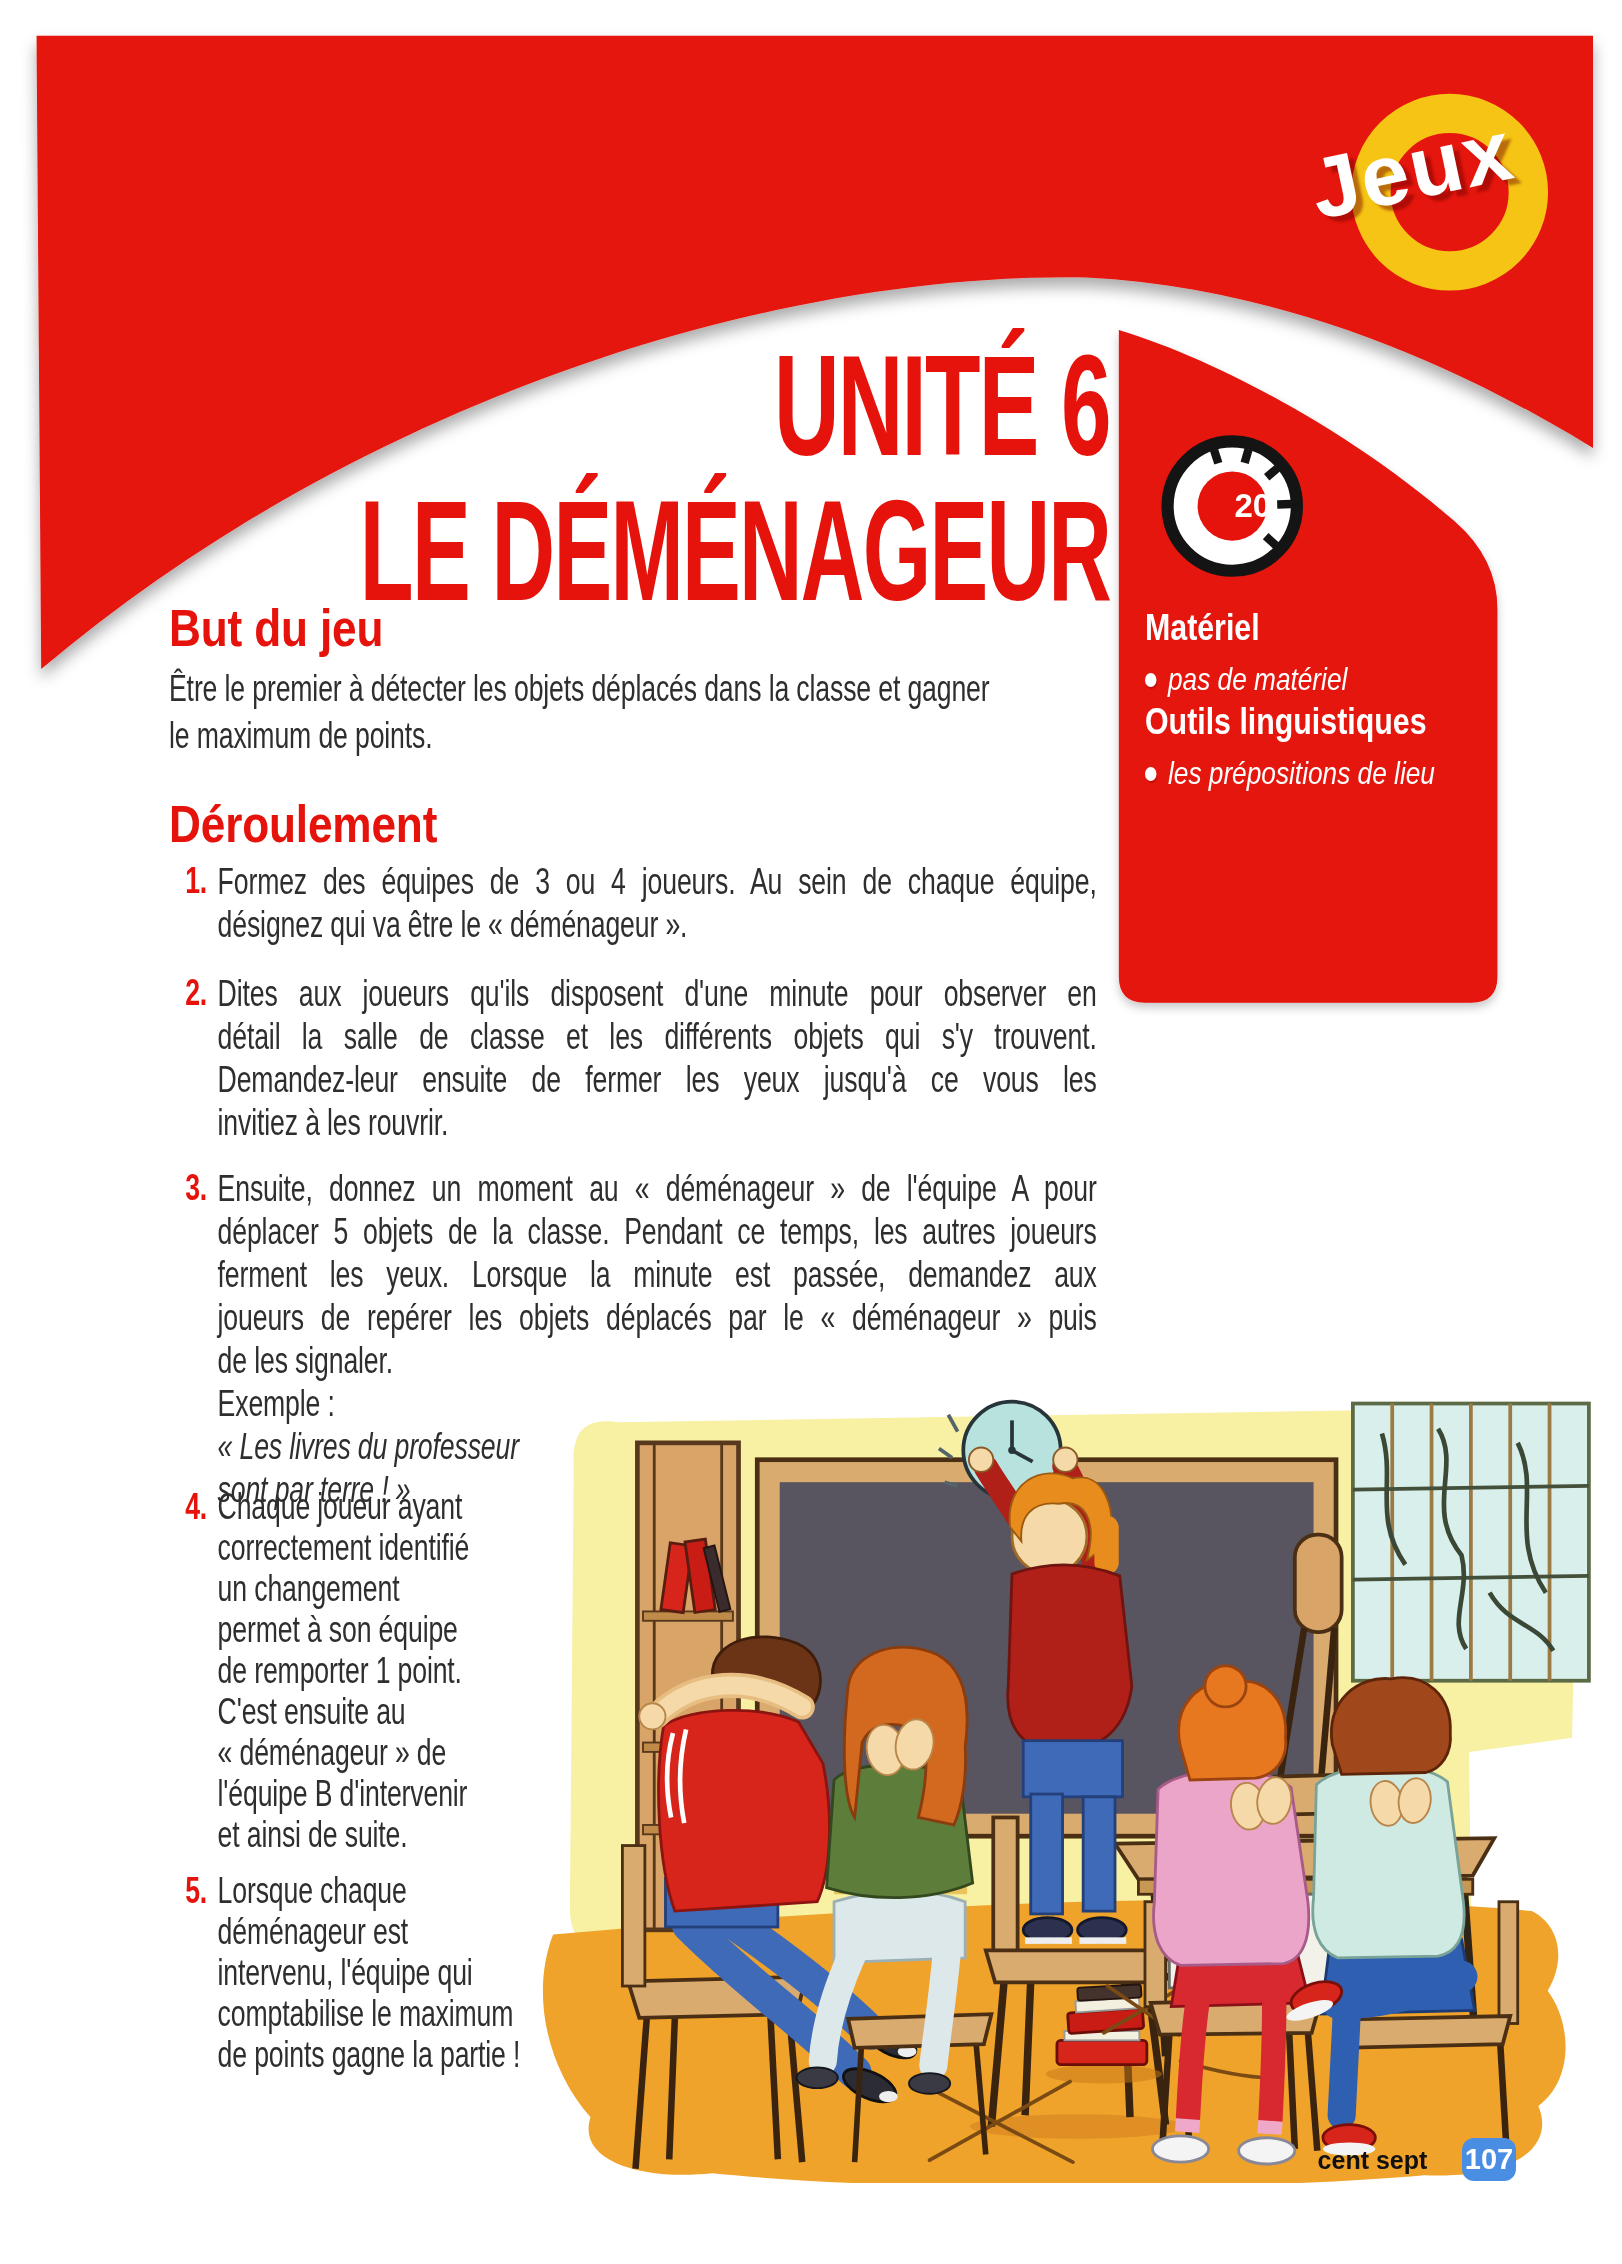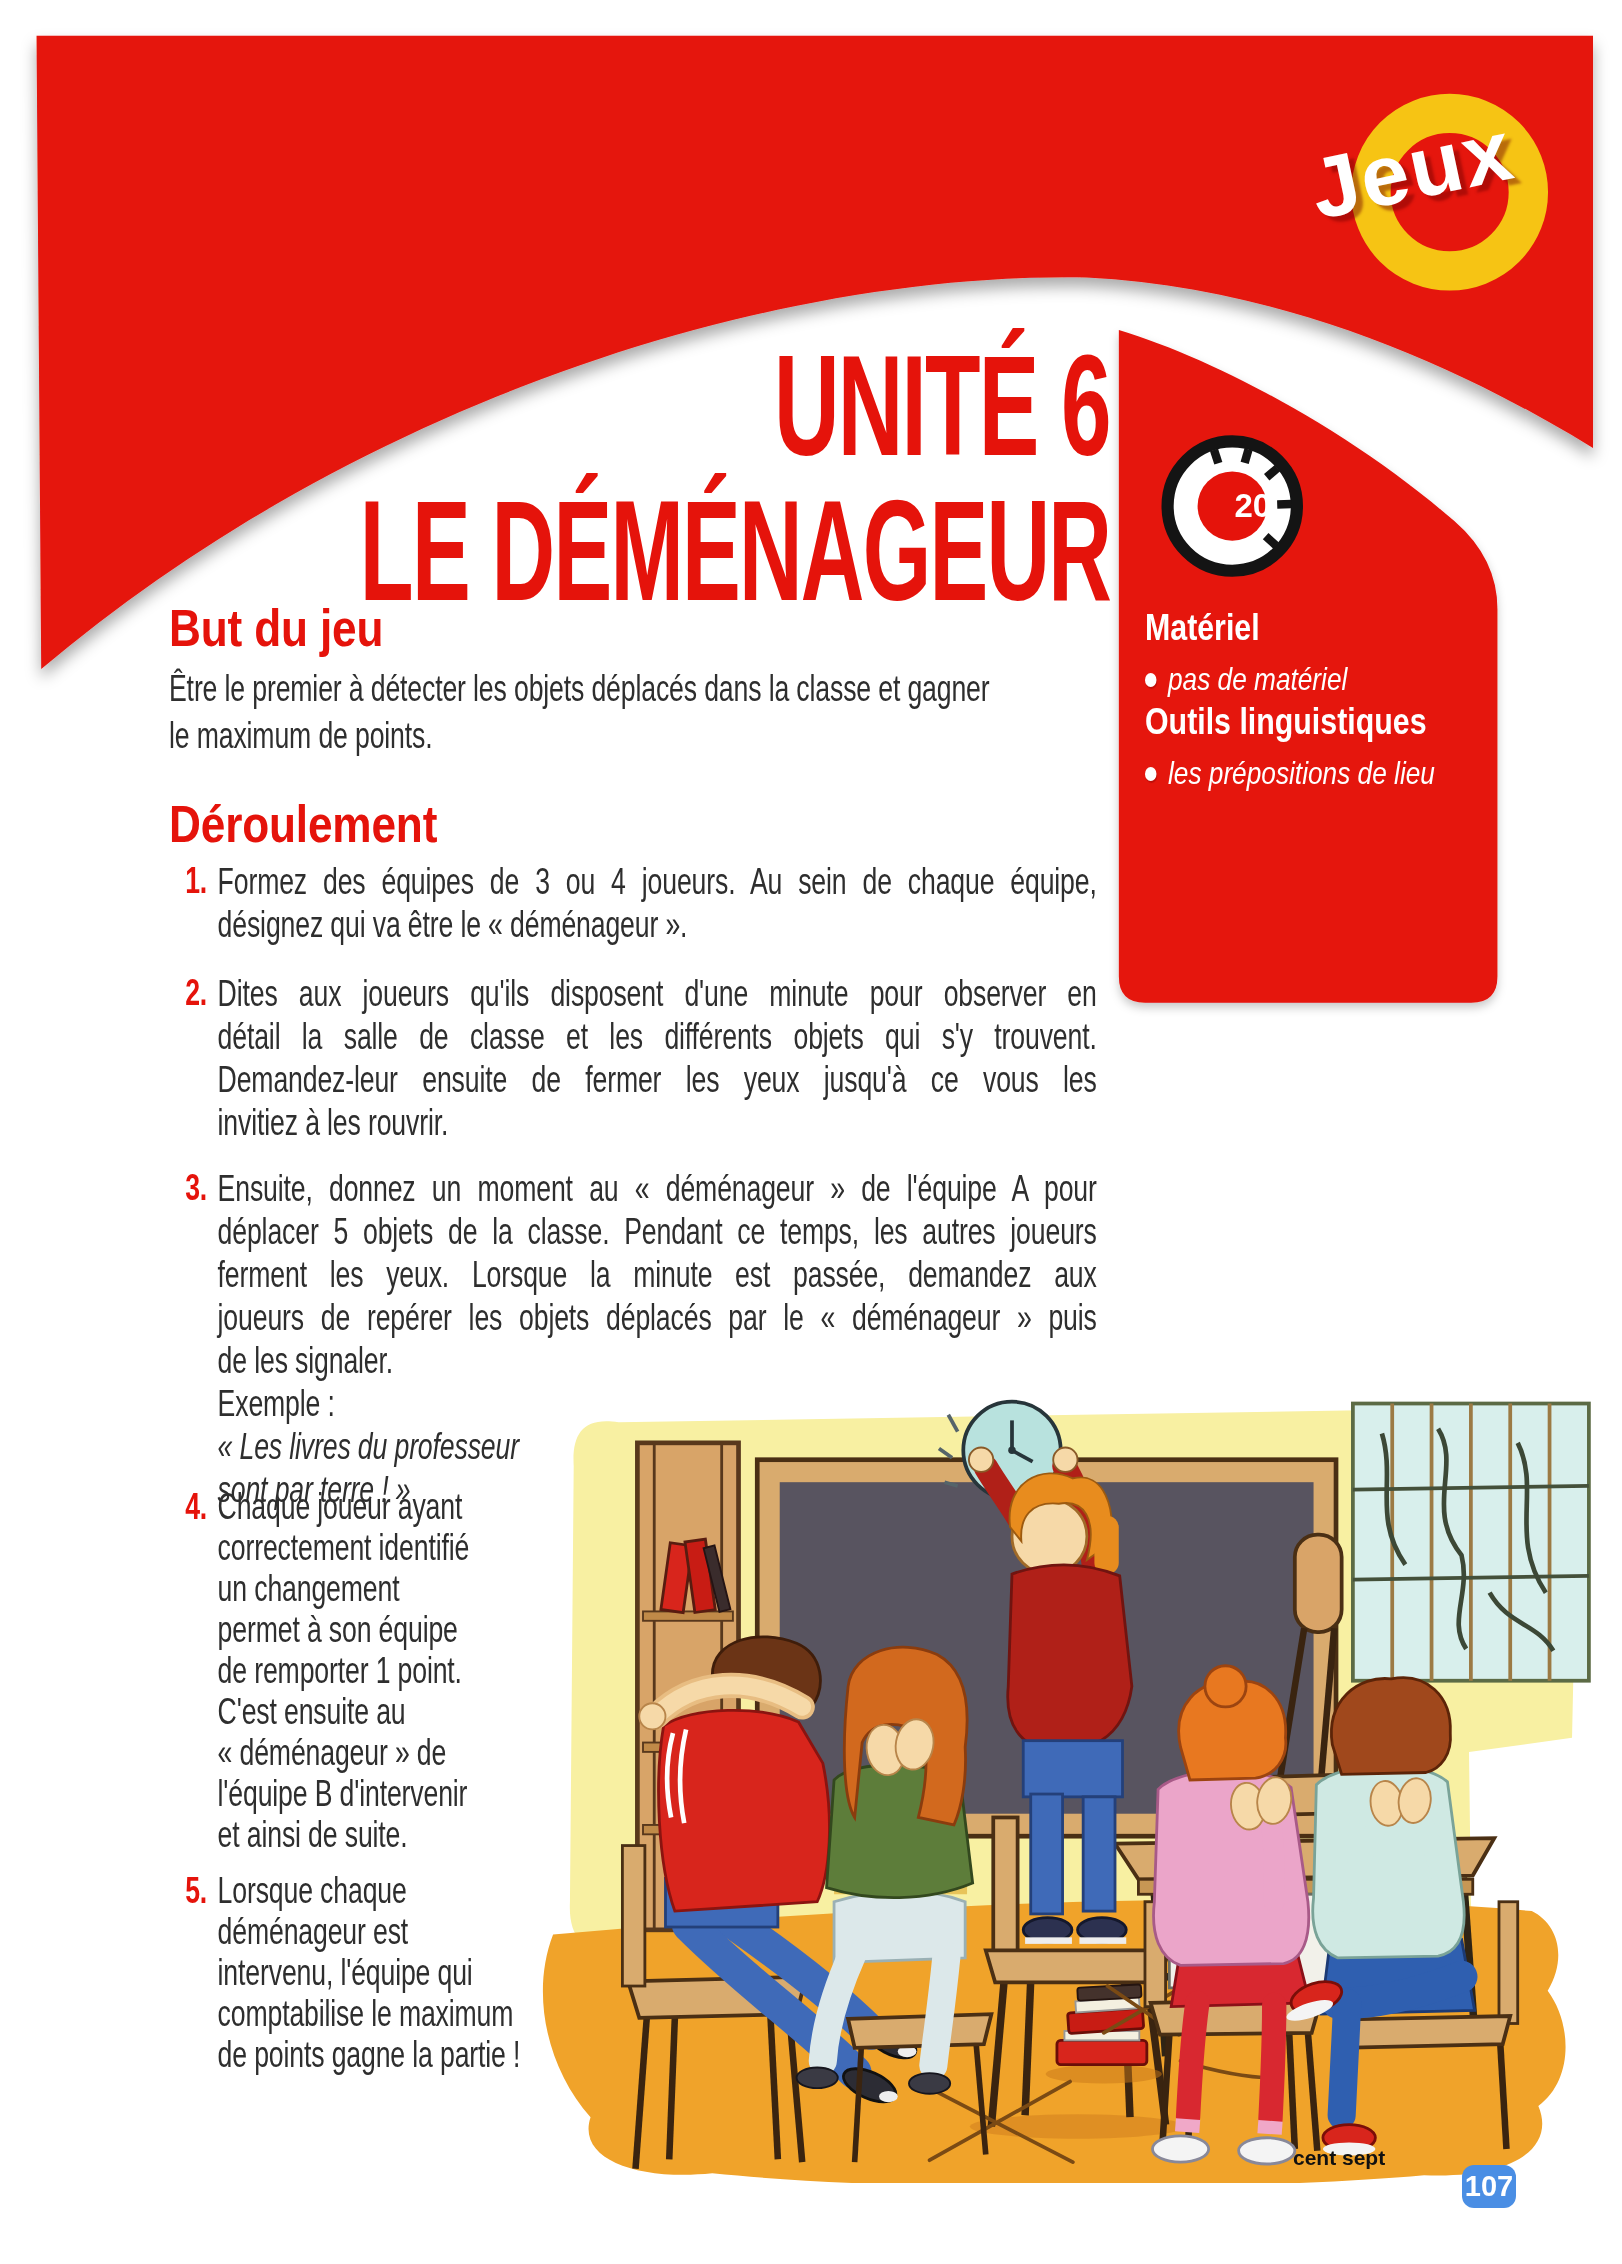--- a/index.html
+++ b/index.html
@@ -34,25 +34,25 @@
   .line{line-height:47px;white-space:nowrap;}
   .step{position:absolute;left:22.5px;}
   .step .num{position:absolute;left:0;top:0;color:#e5130b;font-weight:700;}
   .step .lines{margin-left:45px;width:1221px;}
   .step .lines.narrow{width:600px;}
   .sline{line-height:43px;white-space:nowrap;}
   .sline4{line-height:41px;white-space:nowrap;}
   .j{white-space:normal;text-align:justify;text-align-last:justify;}
   .it{font-style:italic;}
   
-  .footer-words{position:absolute;left:1293px;top:2146px;width:159px;text-align:left;
-        font-size:21px;font-weight:700;color:#111111;}
+  .footer-words{position:absolute;left:1293px;top:2146px;width:159px;text-align:center;
+        font-size:25px;font-weight:700;color:#111111;}
   .page-badge{position:absolute;left:1462px;top:2138px;width:54px;height:43px;border-radius:12px;
         background:#4a8ee4;color:#ffffff;font-size:29px;font-weight:700;text-align:center;
-        line-height:43px;margin-top:27px;}
+        line-height:43px;}
 </style>
 </head>
 <body>
 
 <div class="page">
 
   <svg class="abs" style="left:0;top:0;" width="1623" height="2265" viewBox="0 0 1732 2417">
     <defs>
       <filter id="hdrShadow" x="-5%" y="-5%" width="110%" height="120%">
         <feDropShadow dx="0" dy="10" stdDeviation="8" flood-color="#000000" flood-opacity="0.33"></feDropShadow>

